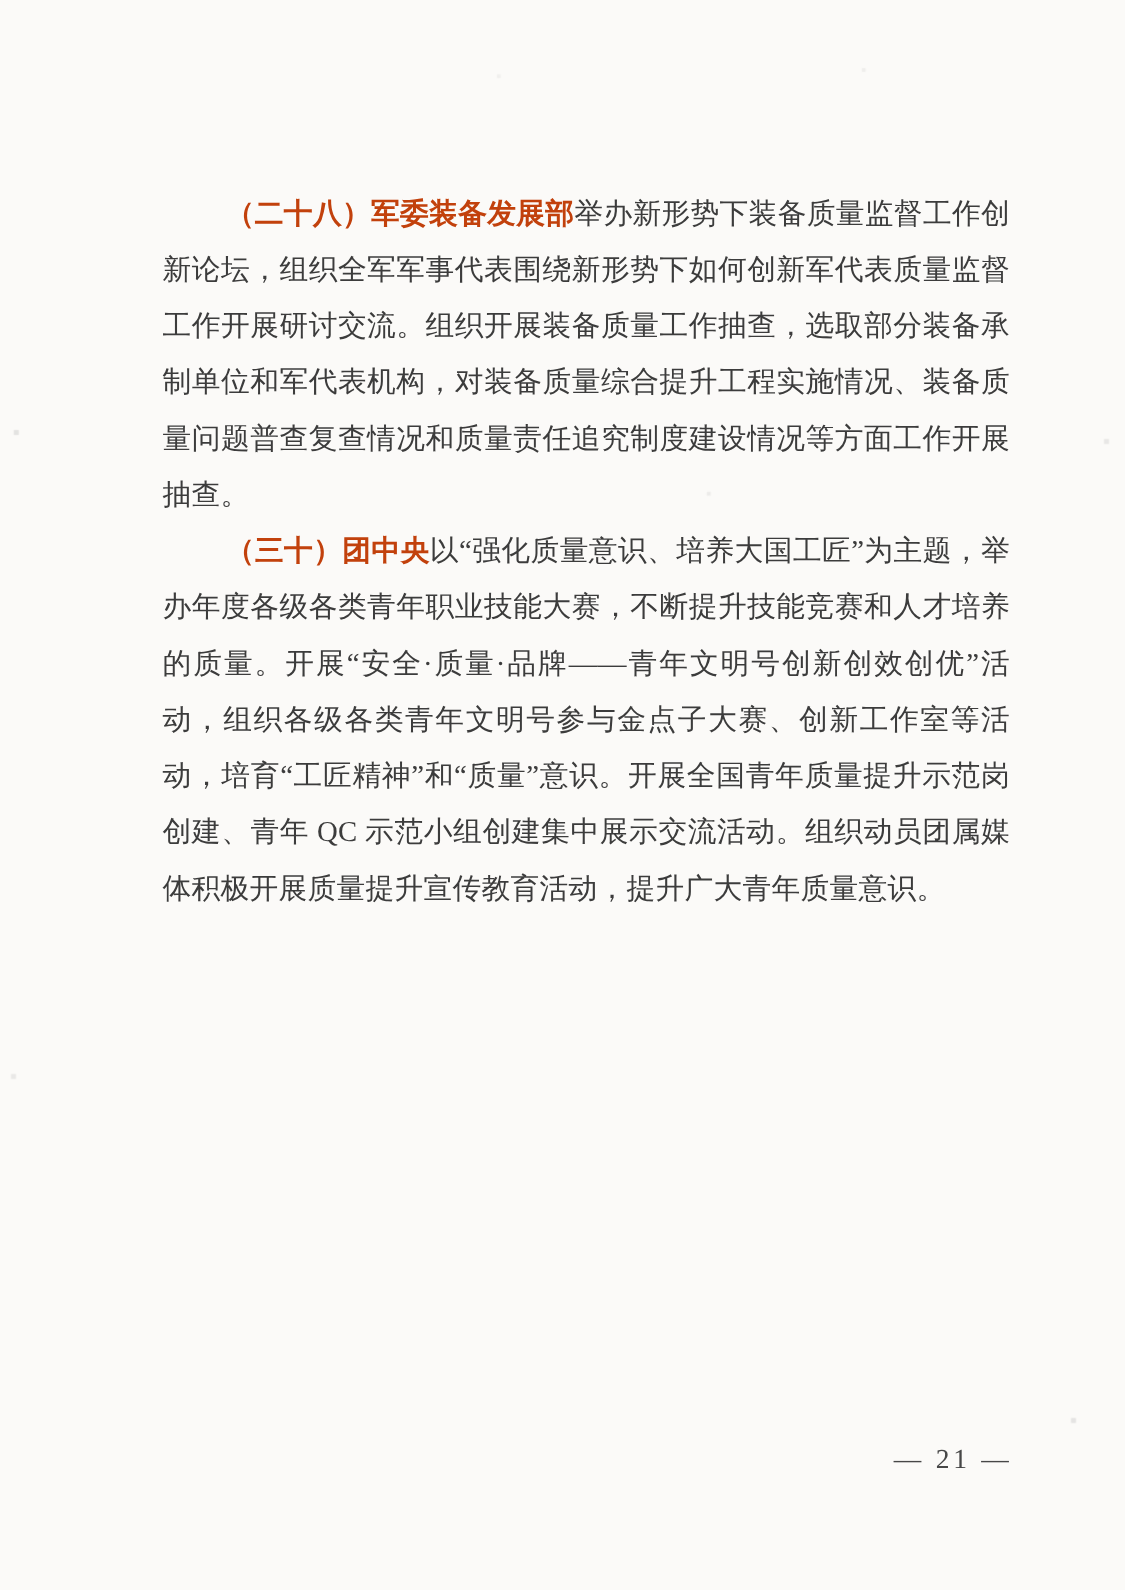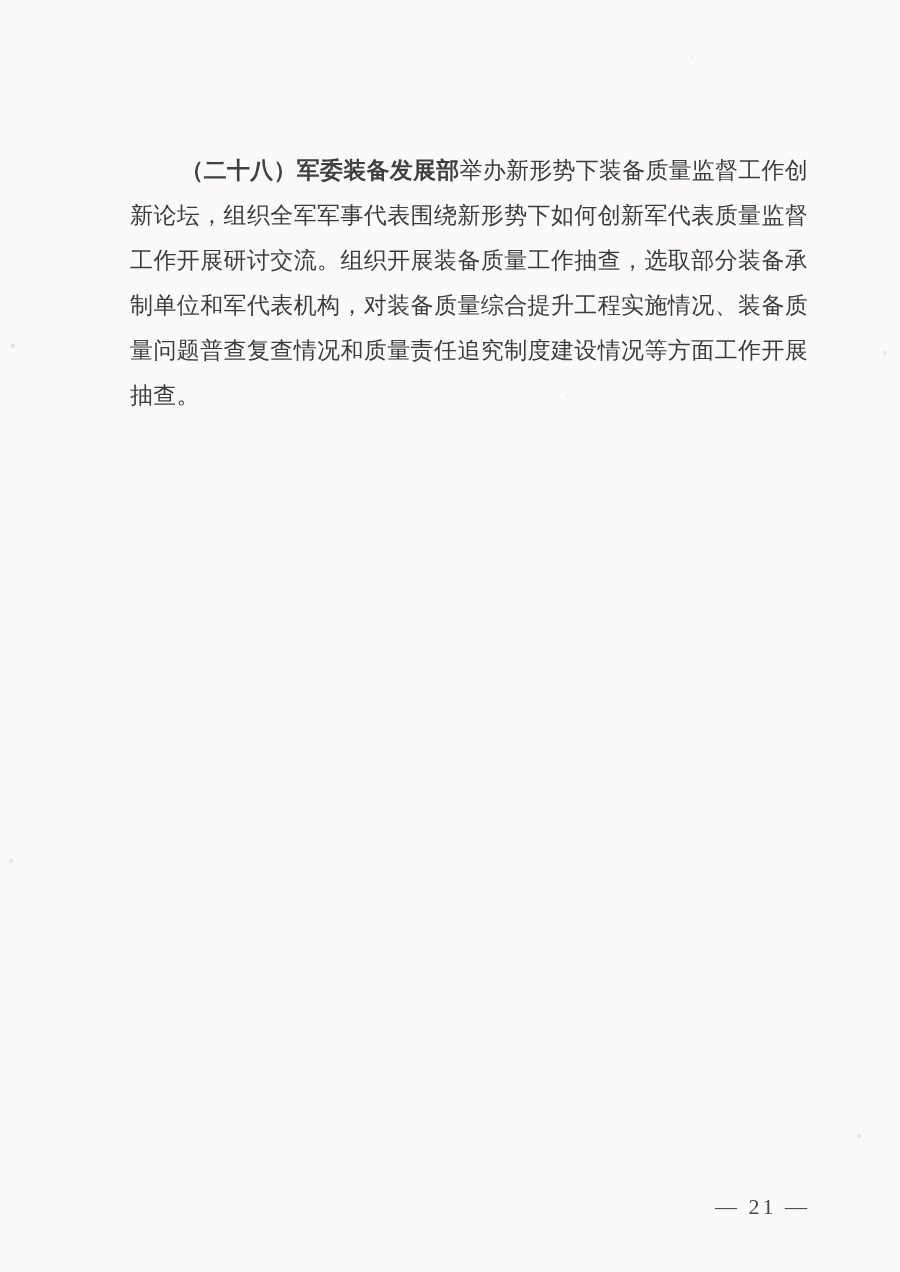--- a/index.html
+++ b/index.html
@@ -31,25 +31,25 @@
     text-justify: inter-ideograph;
     letter-spacing: 0.2px;
   }
   .para {
     margin: 0;
     padding: 0;
     text-indent: 2.2em;
   }
   .lead {
     font-weight: 700;
-    color: #404040;
+    color: #c2410c;
   }
   .pagenum {
     position: absolute;
-    top: 1192px;
+    top: 1152px;
     right: 90px;
     font-size: 22px;
     line-height: 30px;
     color: #474747;
     letter-spacing: 3px;
     white-space: pre;
   }
   
   .specks {
     position: absolute;
@@ -71,16 +71,17 @@
 </head>
 <body>
 
 <div class="page">
   <div class="specks"></div>
 
   <div class="content">
     <p class="para"><span class="lead">（二十八）军委装备发展部</span><span>举办新形势下装备质量监督工作创新论坛，组织全军军事代表围绕新形势下如何创新军代表质量监督工作开展研讨交流。组织开展装备质量工作抽查，选取部分装备承制单位和军代表机构，对装备质量综合提升工程实施情况、装备质量问题普查复查情况和质量责任追究制度建设情况等方面工作开展抽查。</span></p>
 
 
+    <p class="para"><span class="lead">（三十）团中央</span><span>以“强化质量意识、培养大国工匠”为主题，举办年度各级各类青年职业技能大赛，不断提升技能竞赛和人才培养的质量。开展“安全·质量·品牌——青年文明号创新创效创优”活动，组织各级各类青年文明号参与金点子大赛、创新工作室等活动，培育“工匠精神”和“质量”意识。开展全国青年质量提升示范岗创建、青年 QC 示范小组创建集中展示交流活动。组织动员团属媒体积极开展质量提升宣传教育活动，提升广大青年质量意识。</span></p>
   </div>
 
   <div class="pagenum">— 21 —</div>
 </div>
 
 </body></html>

